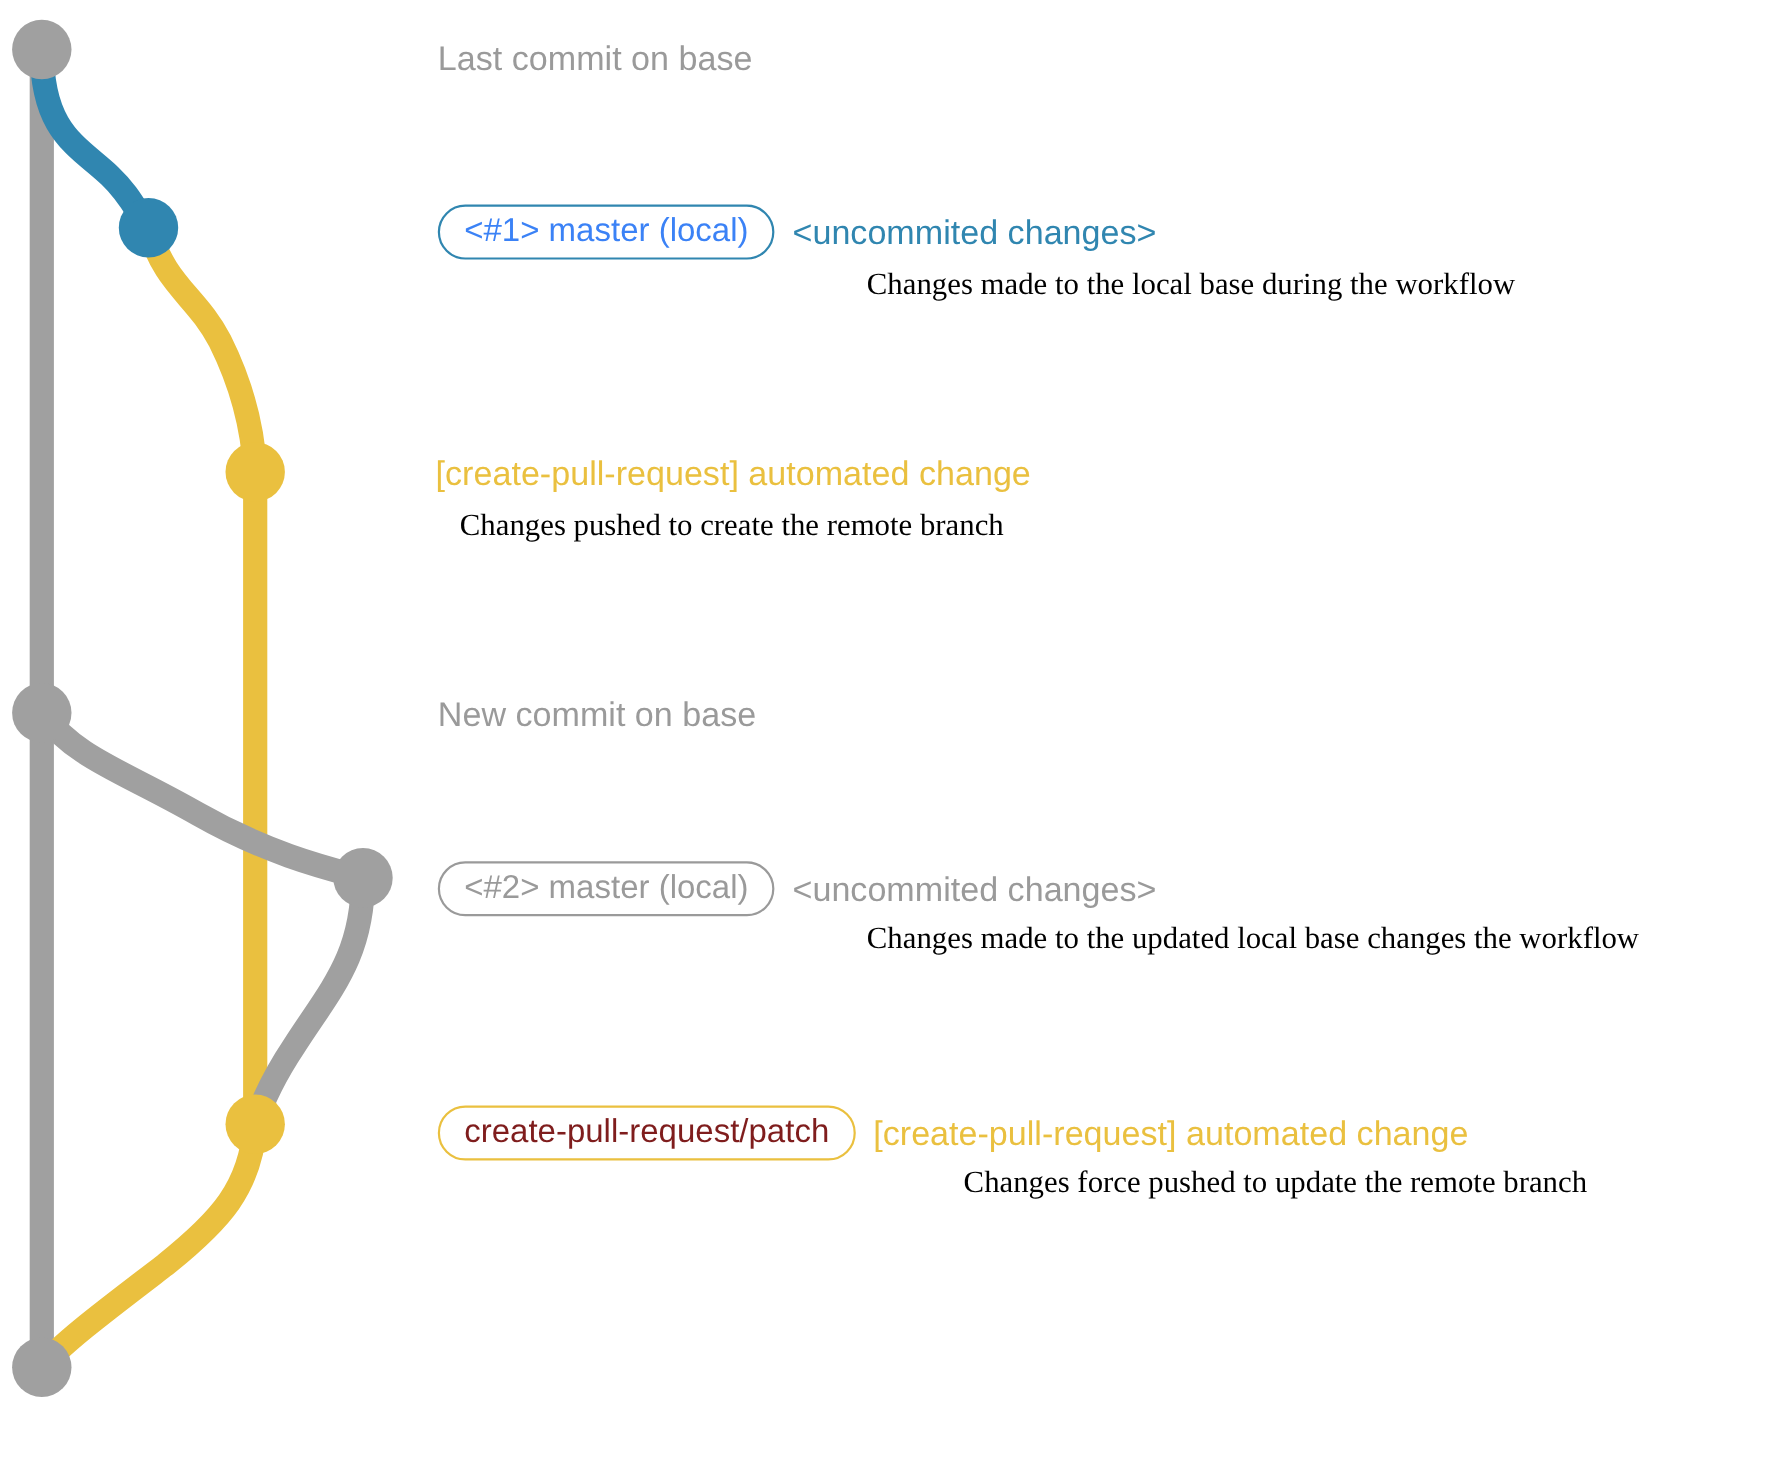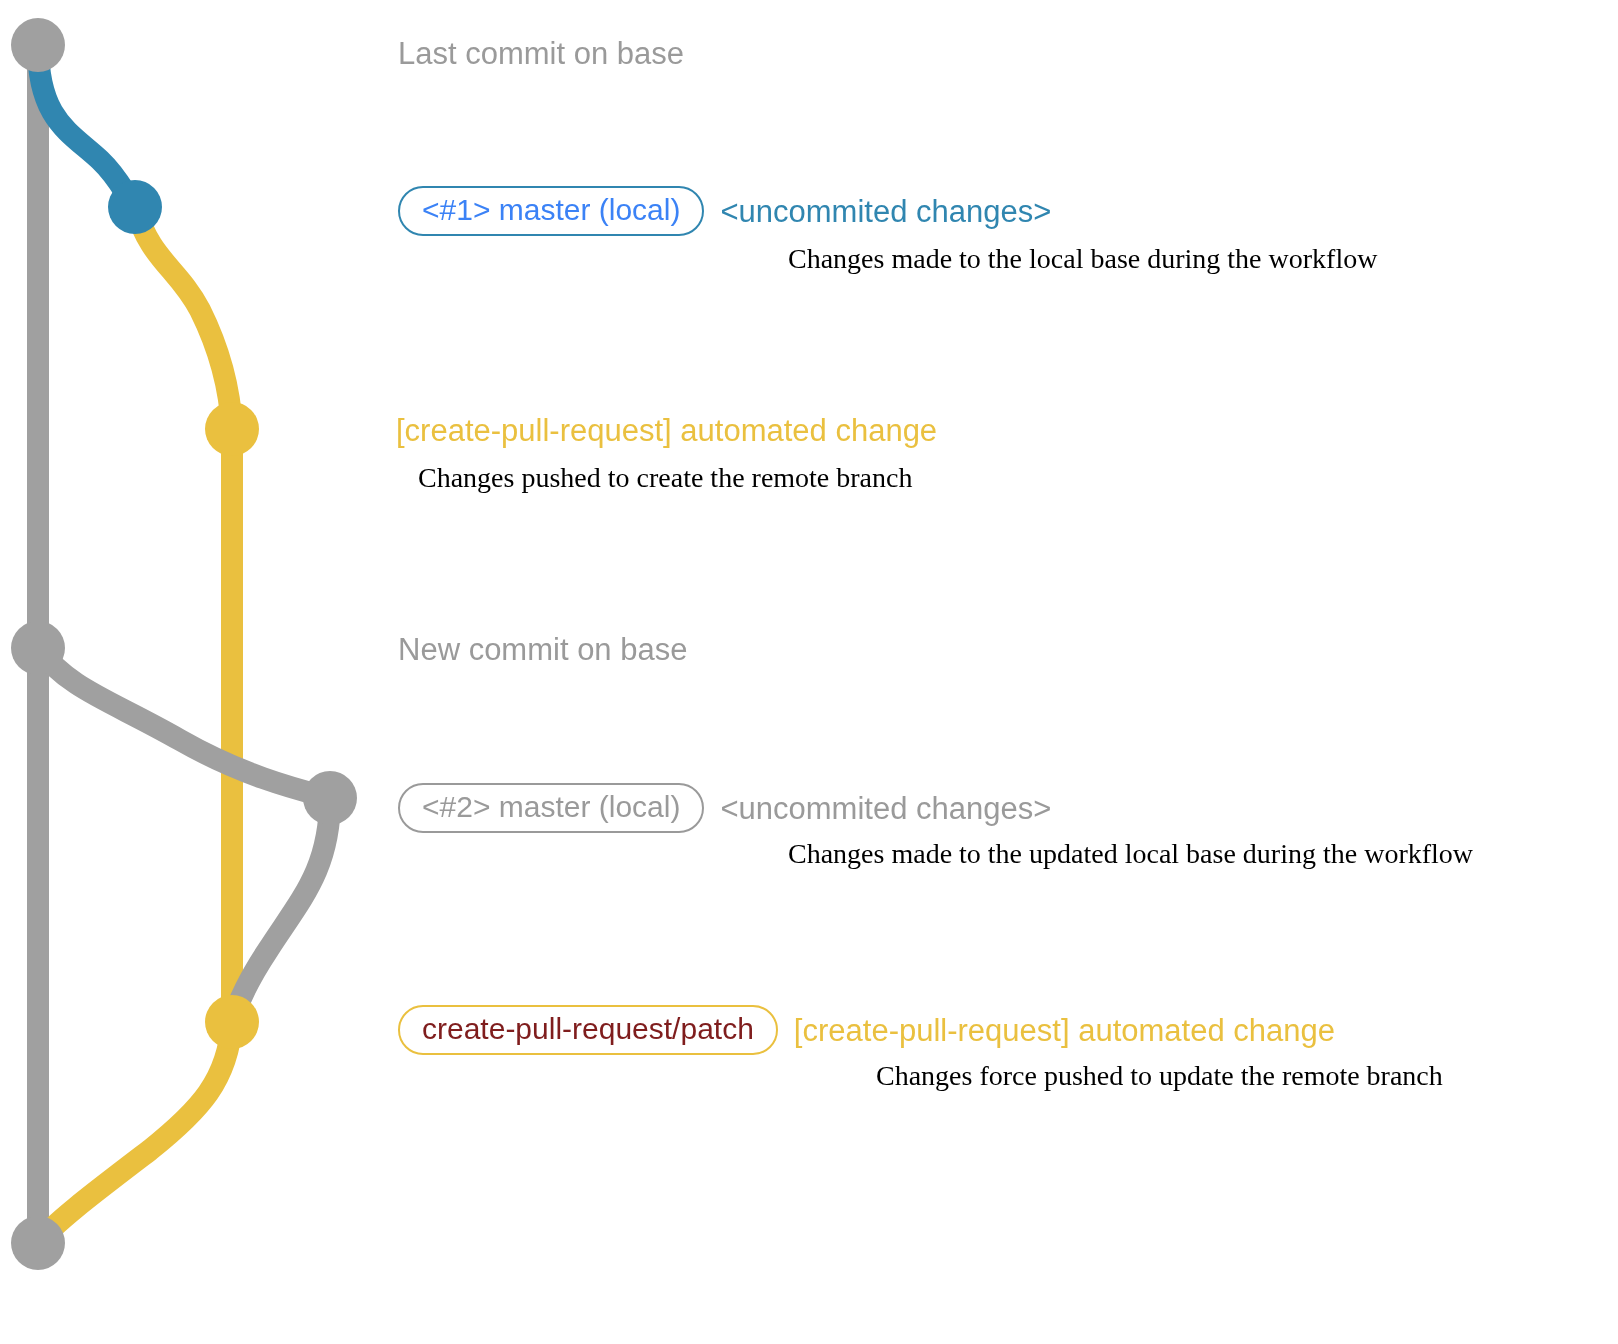--- a/index.html
+++ b/index.html
@@ -123,21 +123,21 @@
 
   <div class="headline yellow" style="left:396px; top:415px;">[create-pull-request] automated change</div>
   <div class="caption" style="left:418px; top:464px;">Changes pushed to create the remote branch</div>
 
   <div class="headline gray" style="left:398px; top:634px;">New commit on base</div>
 
   <div class="row" style="left:398px; top:783px;">
     <span class="pill gray">&lt;#2&gt; master (local)</span>
     <span class="subject gray">&lt;uncommited changes&gt;</span>
   </div>
-  <div class="caption" style="left:788px; top:840px;">Changes made to the updated local base during the workflow</div>
+  <div class="caption" style="left:788px; top:840px;">Changes made to the updated local base changes the workflow</div>
 
   <div class="row" style="left:398px; top:1005px;">
     <span class="pill yellow">create-pull-request/patch</span>
     <span class="subject yellow">[create-pull-request] automated change</span>
   </div>
   <div class="caption" style="left:876px; top:1062px;">Changes force pushed to update the remote branch</div>
 
 
 </div>
 

